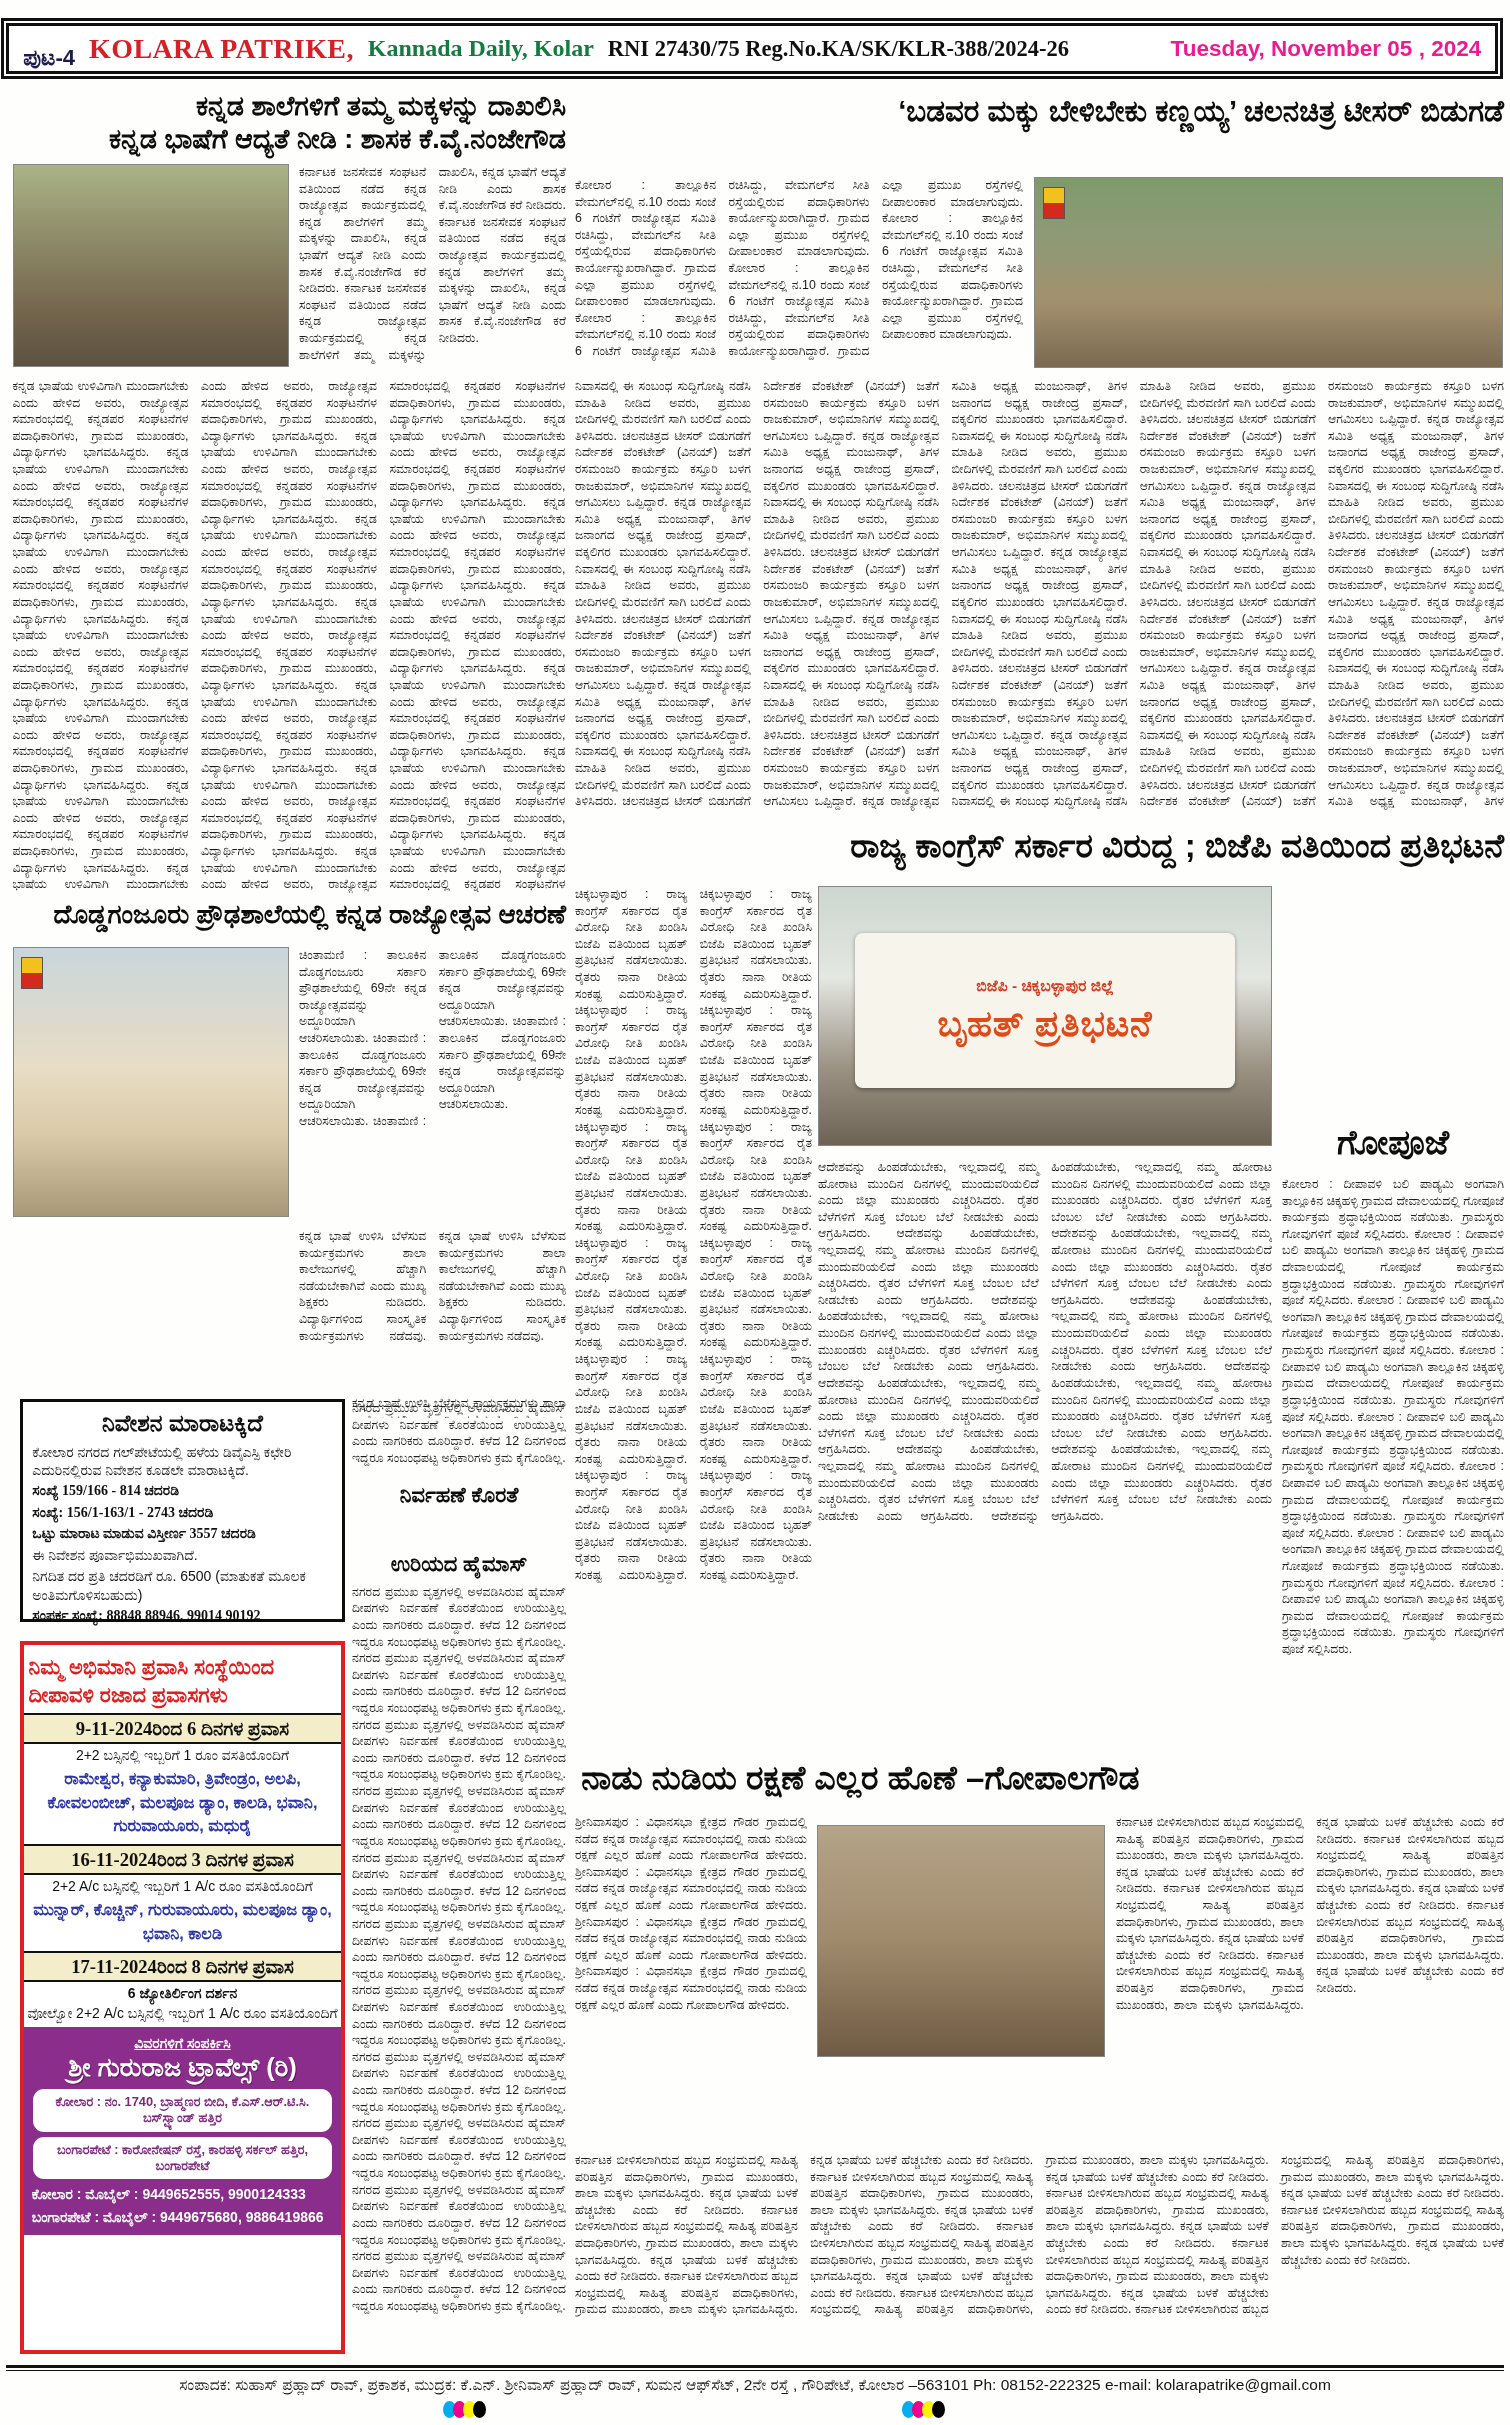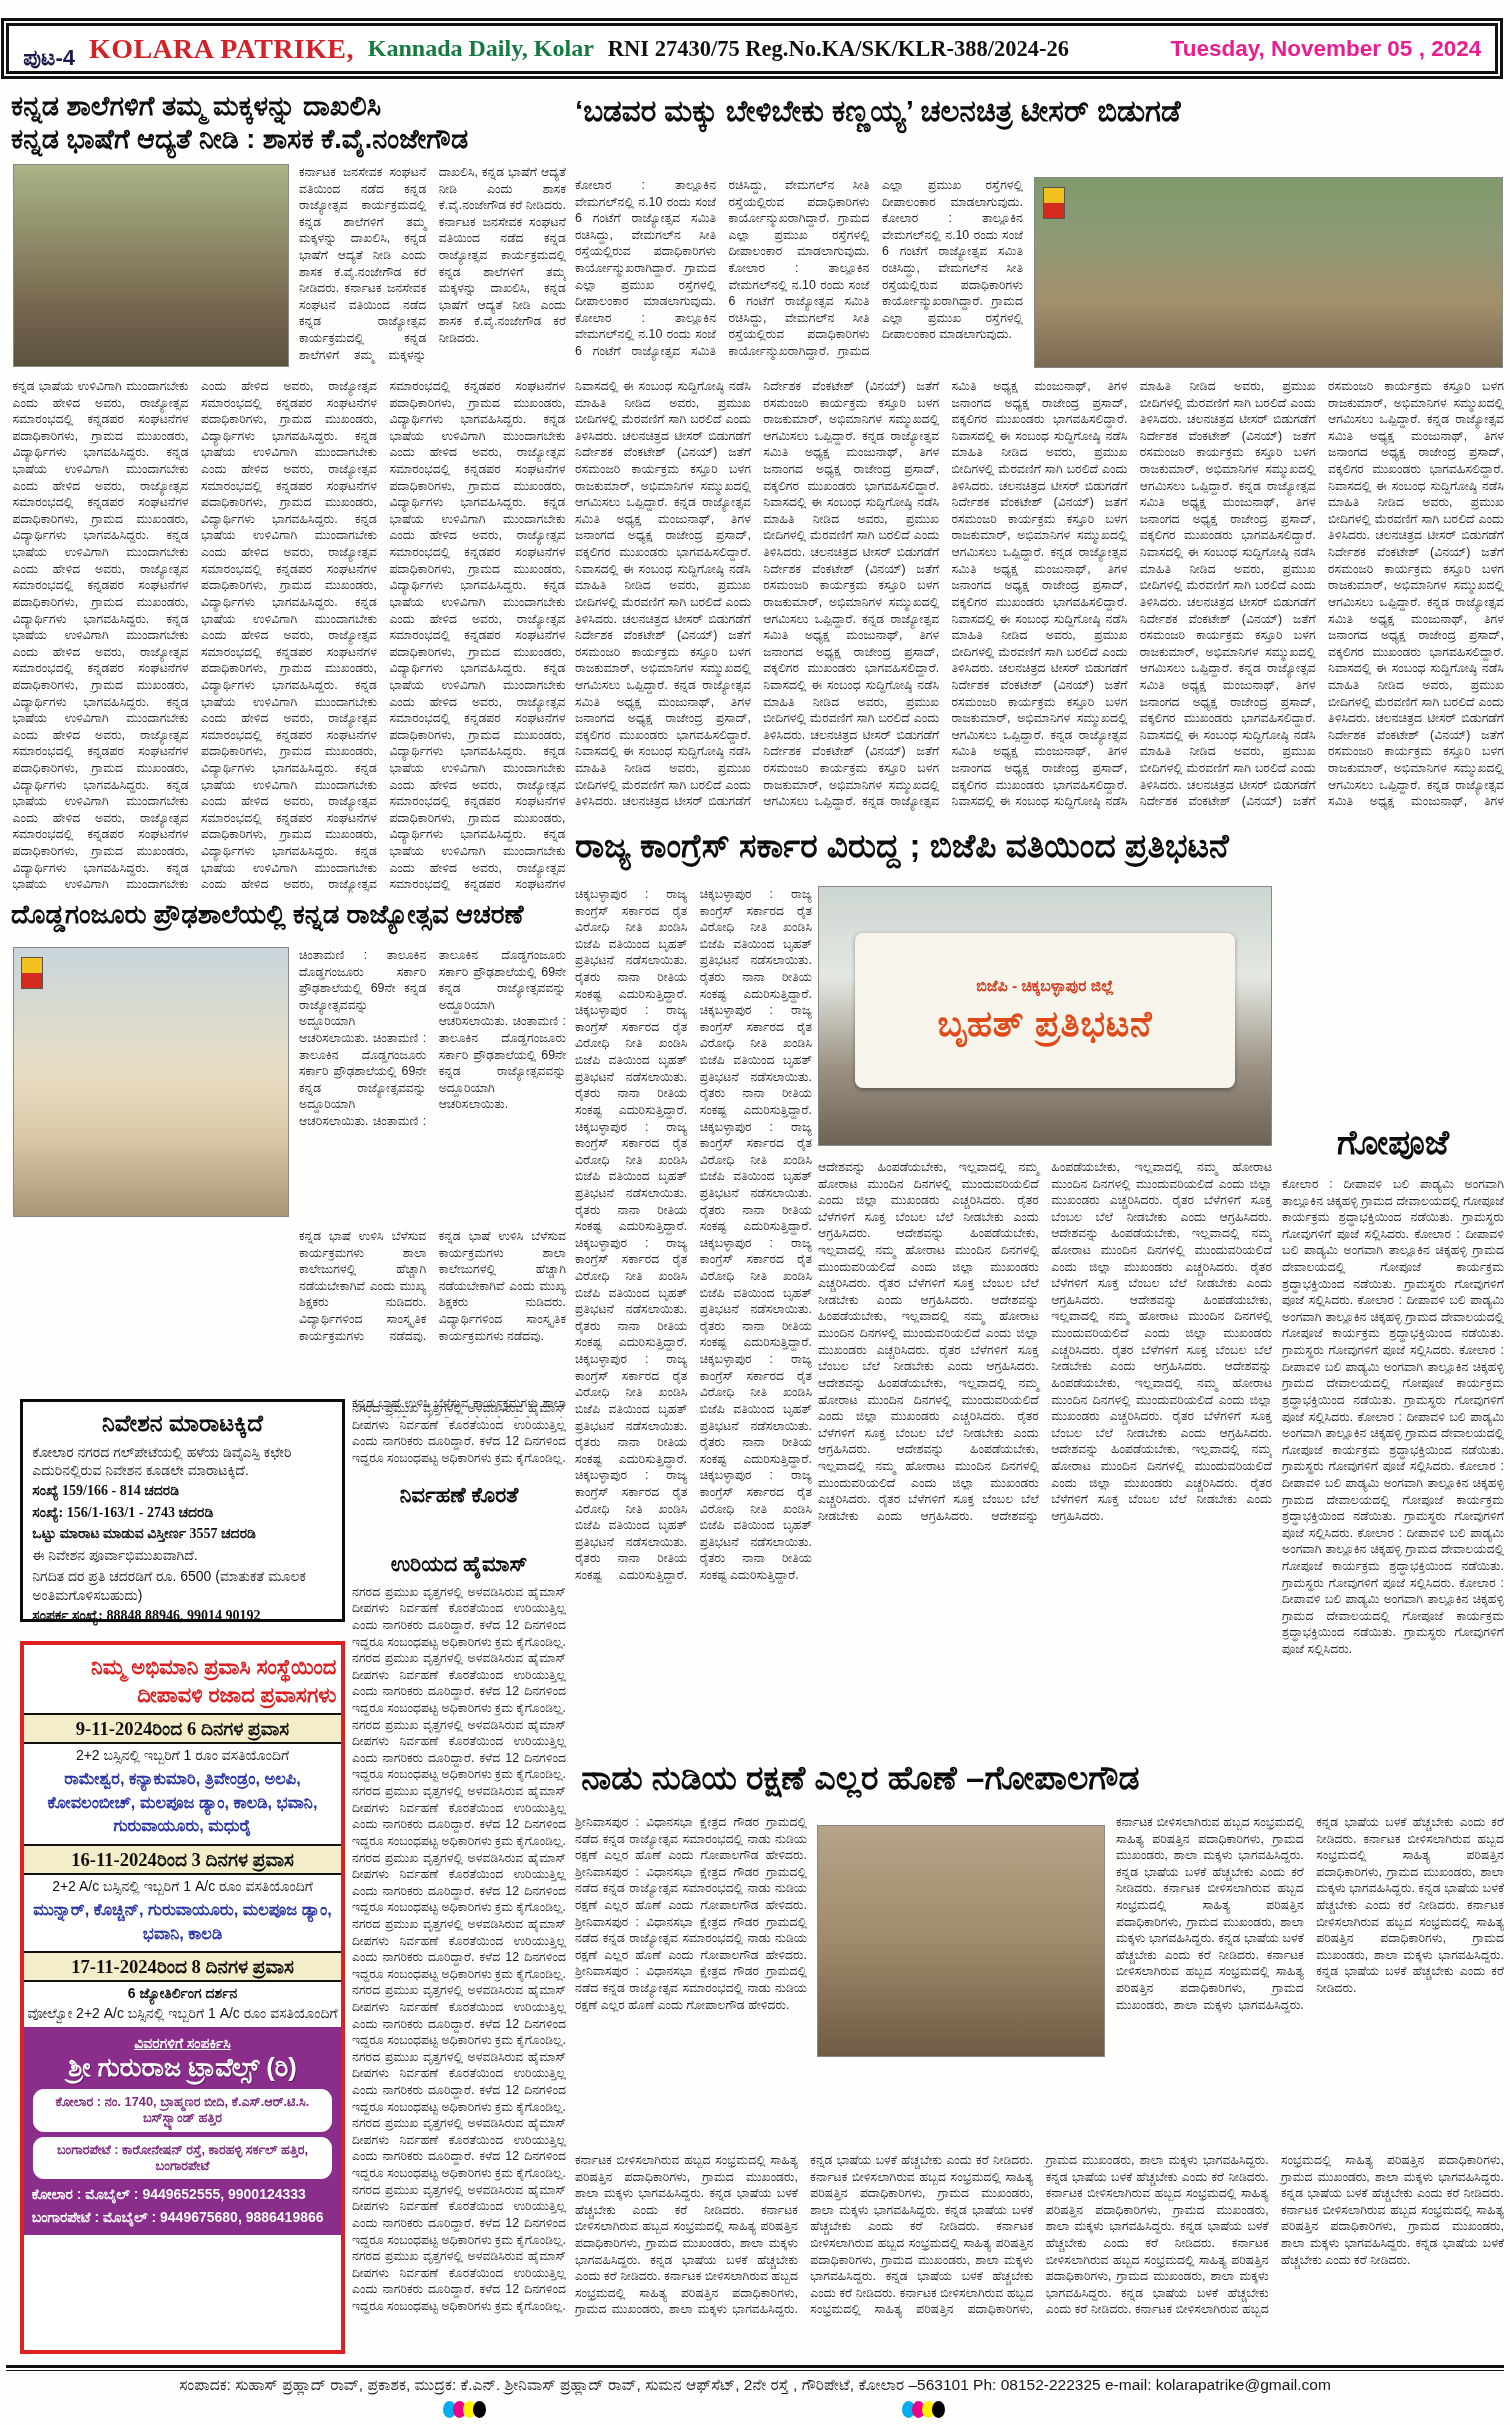--- a/index.html
+++ b/index.html
@@ -8,21 +8,21 @@
   
   .masthead{position:absolute;left:6.2px;top:23px;width:1492px;height:51px;
     border:3.1px solid #101010;outline:3.1px solid #101010;outline-offset:2.3px;background:#fff;
     display:flex;align-items:center;gap:14px;padding:0 14px;box-sizing:border-box;}
   .mh-page{font-weight:bold;font-size:22px;color:#1b1b4d;margin-top:18px;}
   .mh-brand{font-family:"Liberation Serif","DejaVu Serif",serif;font-weight:bold;font-size:28px;color:#d42027;letter-spacing:0.4px;}
   .mh-daily{font-family:"Liberation Serif","DejaVu Serif",serif;font-weight:bold;font-size:24px;color:#157a40;}
   .mh-reg{font-family:"Liberation Serif","DejaVu Serif",serif;font-weight:bold;font-size:22.5px;color:#101010;}
   .mh-date{margin-left:auto;font-weight:bold;font-size:22.5px;color:#ec1c90;}
   
-  .headline{font-weight:bold;text-align:left;color:#0d0d0d;line-height:1.22;}
+  .headline{font-weight:bold;text-align:right;color:#0d0d0d;line-height:1.22;}
   .bodytxt{font-size:12.4px;line-height:1.34;text-align:justify;color:#1c1c1c;overflow:hidden;}
   .cols2{column-count:2;column-gap:12.4px;}
   .cols3{column-count:3;column-gap:12.4px;}
   .cols4{column-count:4;column-gap:12.4px;}
   .cols5{column-count:5;column-gap:12.4px;}
   .photo{position:absolute;box-sizing:border-box;border:0.8px solid #888;}
   .abs{position:absolute;box-sizing:border-box;}
   
   .ph-a{background:linear-gradient(180deg,#aab386 0%,#8d8a68 38%,#76674f 70%,#5d5240 100%);}
   .ph-b{background:linear-gradient(180deg,#7f9a6b 0%,#8d9a76 30%,#a3906c 65%,#7a6a52 100%);}
@@ -39,21 +39,21 @@
   .subhead{font-weight:bold;text-align:center;color:#0d0d0d;line-height:1.2;}
   
   .ad-site{position:absolute;left:20px;top:1399px;width:325px;height:223px;border:3.9px solid #0c0c0c;
     background:#fff;padding:6.2px 9.3px;box-sizing:border-box;}
   .ad-site h3{margin:1.5px 0 6.2px;text-align:center;font-size:23px;font-weight:bold;}
   .ad-site p{margin:3.1px 0;font-size:14px;line-height:1.3;}
   .ad-site .num{font-weight:bold;font-family:"Liberation Serif","DejaVu Serif",serif;}
   
   .ad-travel{position:absolute;left:20px;top:1641px;width:325px;height:713px;border:4.6px solid #e02020;
     background:#fff;box-sizing:border-box;overflow:hidden;}
-  .tr-title{color:#e02020;font-weight:bold;font-size:21px;text-align:right;line-height:1.3;margin:7.7px 4.6px 4.6px;}
+  .tr-title{color:#e02020;font-weight:bold;font-size:21px;text-align:left;line-height:1.3;margin:7.7px 4.6px 4.6px;}
   .tr-band{background:#f3eec9;border-top:2.3px solid #111;border-bottom:2.3px solid #111;
     font-weight:bold;font-size:18.6px;text-align:center;padding:2.3px 1.5px;font-family:"Liberation Serif","DejaVu Serif",serif;}
   .tr-note{font-size:14px;text-align:center;margin:3.1px 3.1px;}
   .tr-dest{color:#2a35a8;font-weight:bold;font-size:16.3px;text-align:center;line-height:1.45;margin:1.5px 4.6px 6.2px;}
   .tr-purple{background:#8a2d8b;color:#fff;padding:6.2px 7.7px 7.7px;margin-top:4.6px;}
   .tr-contact{color:#fff;text-decoration:underline;font-weight:bold;text-align:center;font-size:14px;margin:1.5px 0 1.5px;}
   .tr-agency{color:#fff;font-weight:bold;font-size:25.6px;text-align:center;margin:1.5px 0 6.2px;text-shadow:0.8px 0.8px 0 #5c135d;}
   .tr-pill{background:#fff;color:#7b2a7c;border-radius:11px;font-weight:bold;font-size:12.8px;
     text-align:center;padding:4.6px 6.2px;margin:5.4px 1.5px;line-height:1.3;}
   .tr-phone{color:#fff;font-weight:bold;font-size:14px;margin:4.6px 0 0;line-height:1.35;}

